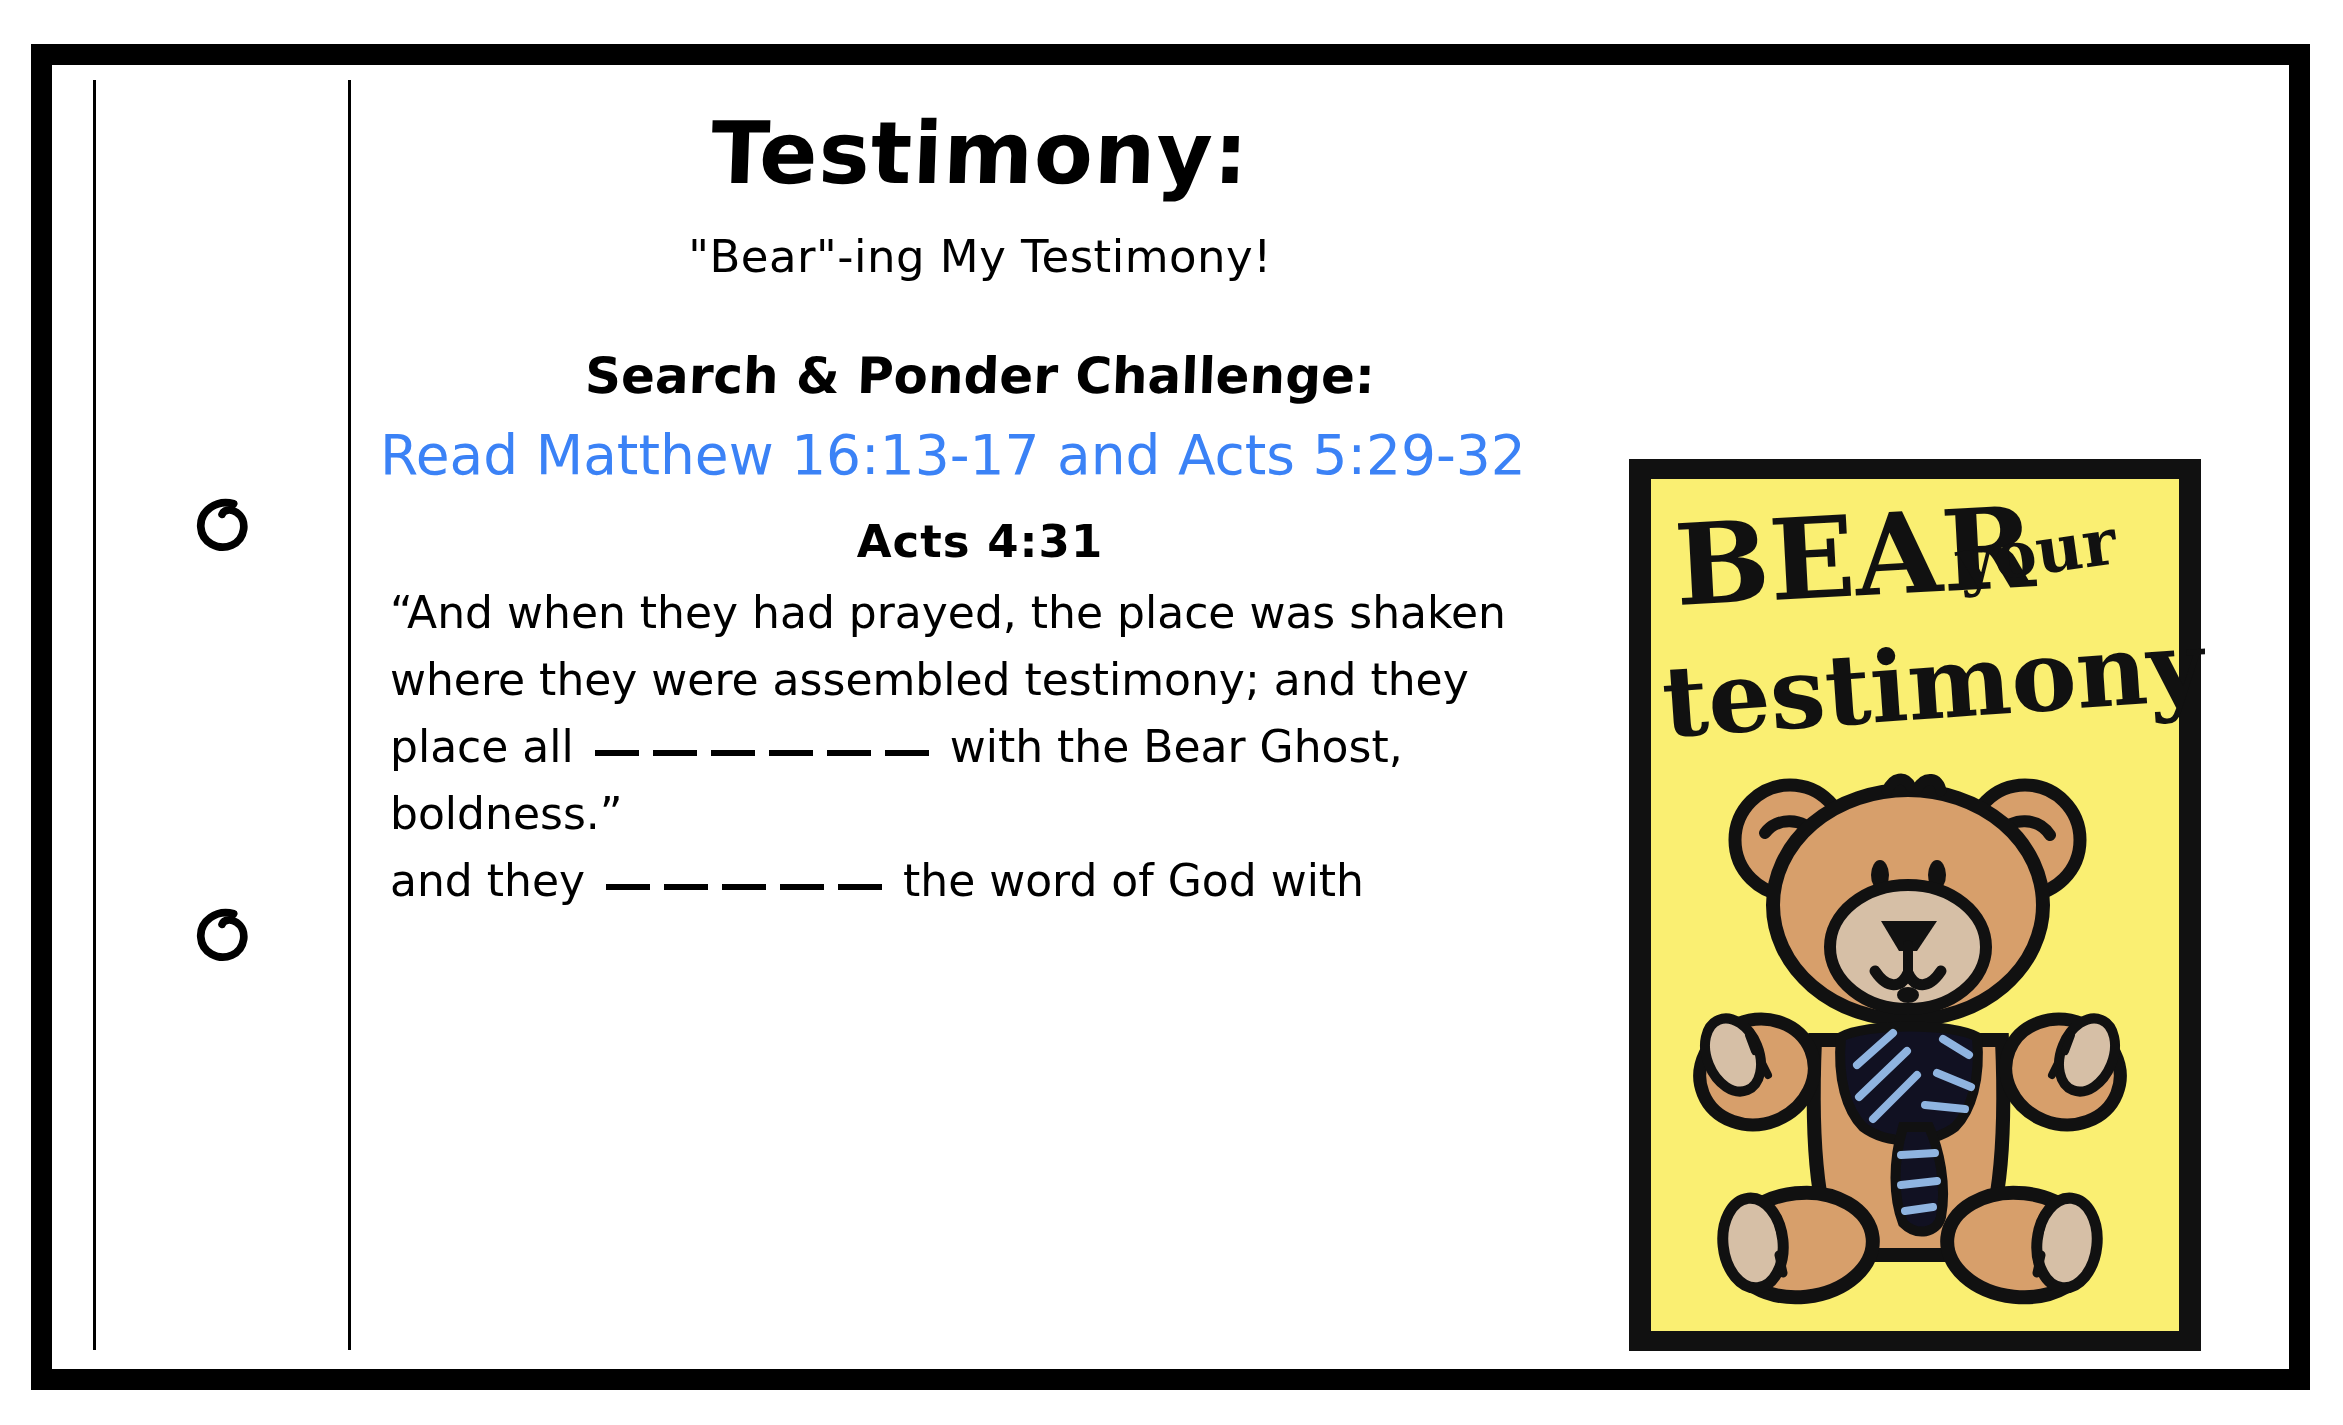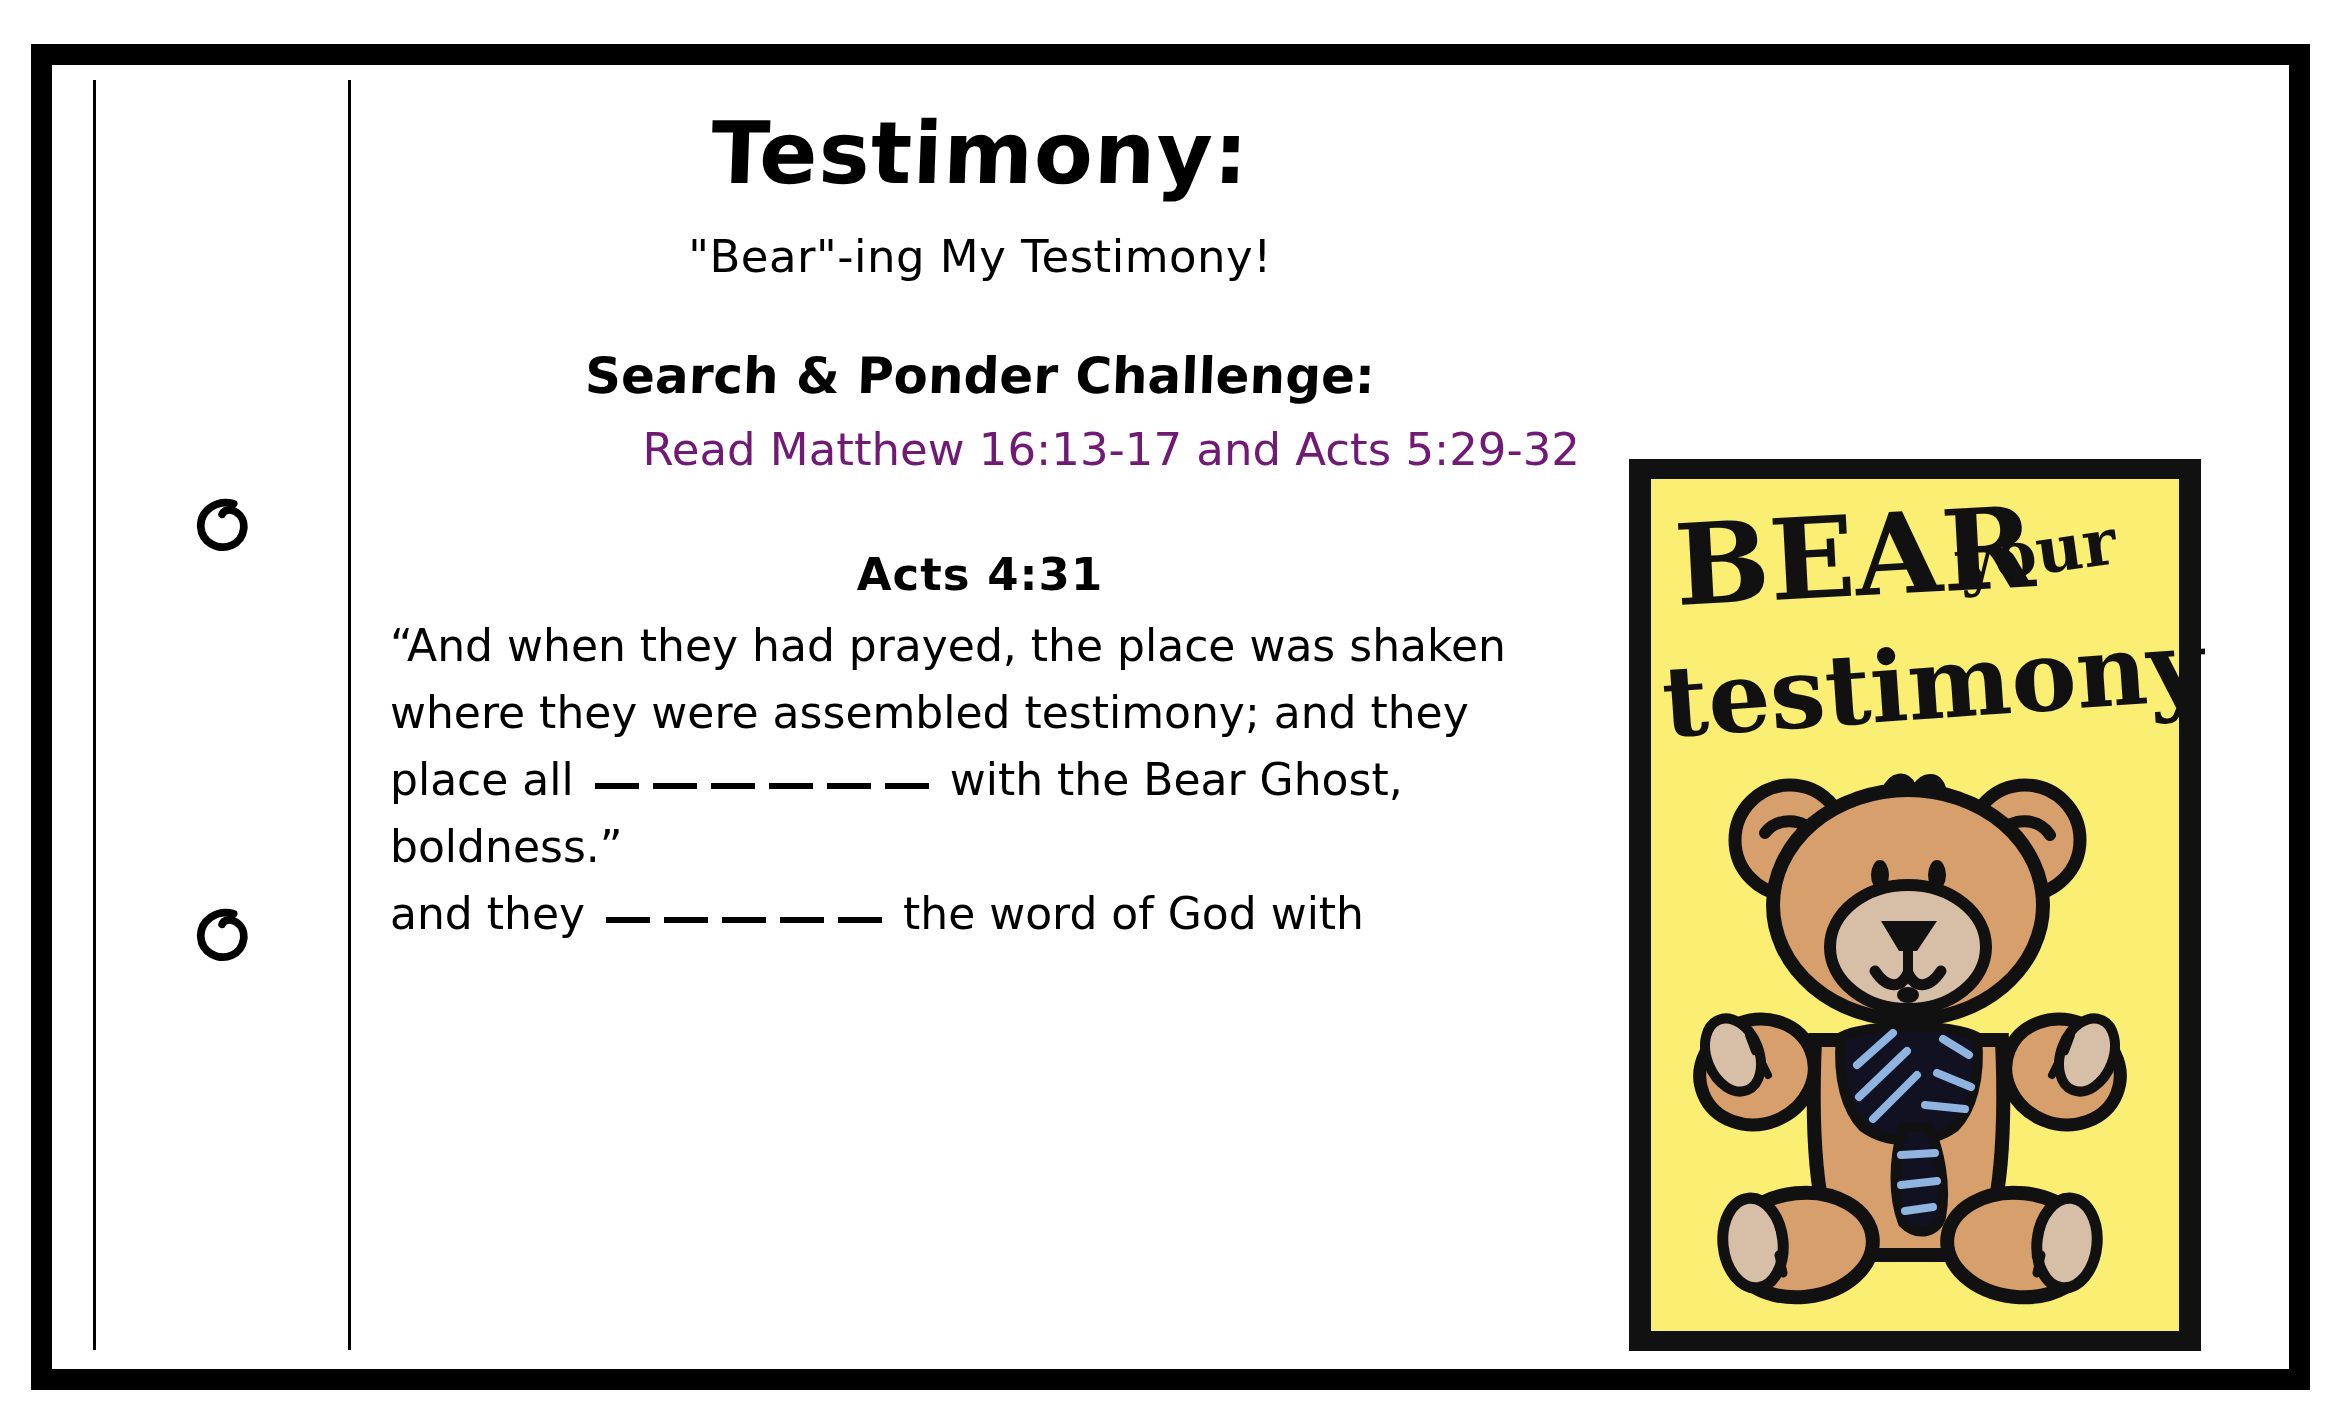--- a/index.html
+++ b/index.html
@@ -88,32 +88,32 @@
   .challenge-heading {
     text-align: center;
     font-size: 50px;
     font-weight: 700;
     color: #000;
     margin-top: 64px;
     transform: skewX(-2deg);
   }
 
   .challenge-ref {
-    text-align: right;
+    text-align: left;
+    font-size: 55px;
+    color: #3b82f6;
+    margin-top: 18px;
+  }
+
+  .verse-ref {
+    text-align: center;
     font-size: 45px;
-    color: #701a75;
-    margin-top: 18px;
-  }
-
-  .verse-ref {
-    text-align: center;
-    font-size: 45px;
-    font-weight: 700;
-    color: #000;
-    margin-top: 72px;
+    font-weight: 700;
+    color: #000;
+    margin-top: 28px;
     letter-spacing: 1px;
   }
 
   .verse-body {
     margin-top: 12px;
     font-size: 44px;
     color: #000;
     line-height: 1.52;
     text-align: left;
     padding-left: 10px;

